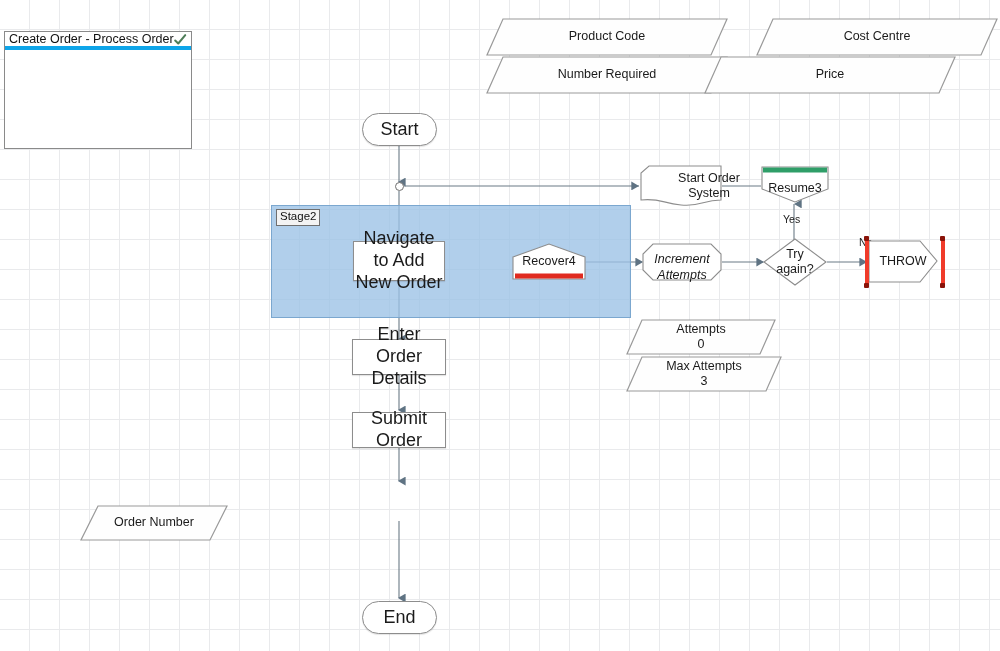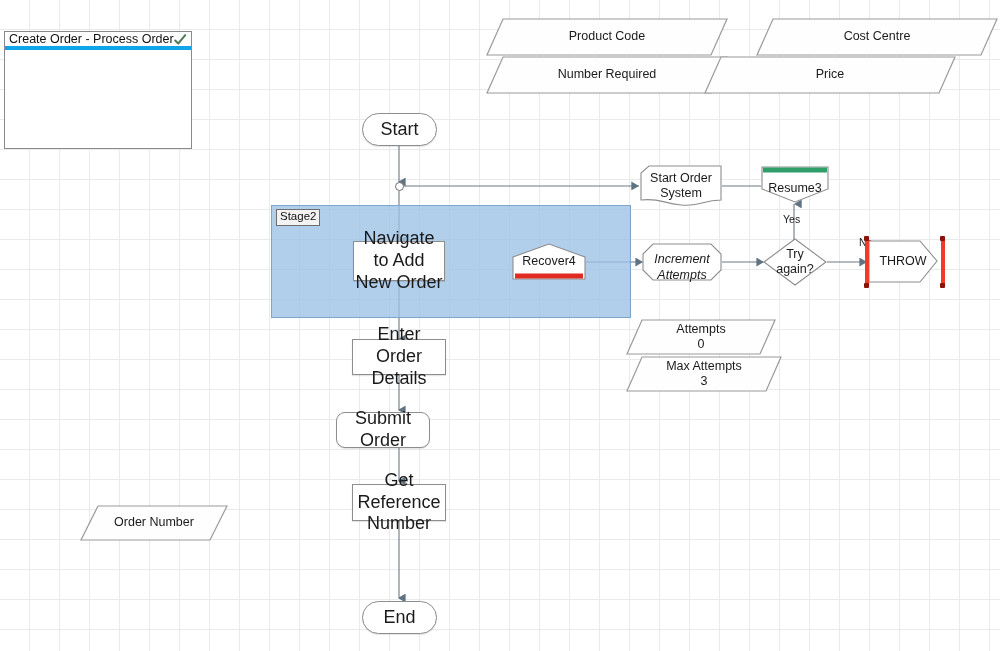--- a/index.html
+++ b/index.html
@@ -290,28 +290,24 @@
   <div class="node process" style="left:353px; top:241px; width:92px; height:40px;">
     <span>Navigate to Add
 New Order</span>
   </div>
 
   <div class="node process" style="left:352px; top:339px; width:94px; height:36px;">
     <span>Enter Order
 Details</span>
   </div>
 
-  <div class="node process" style="left:336px; top:412px; width:94px; height:36px;border-radius:9px;">
+  <div class="node process" style="left:352px; top:412px; width:94px; height:36px;">
     <span>Submit Order</span>
   </div>
 
-  <div class="node process" style="left:352px; top:484px; width:94px; height:37px;">
-    <span>Get Reference
-Number</span>
-  </div>
 
   <div class="shape-node" style="left:512px; top:243px; width:74px; height:38px;">
     <svg width="74" height="38" viewBox="0 0 74 38">
       <polygon points="1,14 37,1 73,14 73,36 1,36" fill="#ffffff" stroke="#8d8d8d" stroke-width="1.1"></polygon>
       <rect x="3" y="30.5" width="68" height="5" fill="#e02b20"></rect>
     </svg>
     <div class="shape-label" style="padding-bottom:6px;">Recover4</div>
   </div>
 
   <div class="shape-node" style="left:761px; top:165px; width:68px; height:38px;">
@@ -319,21 +315,21 @@
       <polygon points="1,2 67,2 67,24 34,37 1,24" fill="#ffffff" stroke="#8d8d8d" stroke-width="1.1"></polygon>
       <rect x="2" y="2.5" width="64" height="5" fill="#2f9e68"></rect>
     </svg>
     <div class="shape-label" style="padding-top:5px;">Resume3</div>
   </div>
 
   <div class="shape-node" style="left:640px; top:164px; width:82px; height:44px;">
     <svg width="82" height="44" viewBox="0 0 82 44">
       <path d="M9,2 L81,2 L81,36 C62,36 62,43 41,41 C22,39 20,34 1,36 L1,9 Z" fill="#ffffff" stroke="#8d8d8d" stroke-width="1.1"></path>
     </svg>
-    <div class="shape-label" style="padding-bottom:4px;">Start Order
+    <div class="shape-label" style="padding-bottom:4px;margin-left:28px;">Start Order
 System</div>
   </div>
 
   <div class="shape-node" style="left:642px; top:243px; width:80px; height:49px;font-style:italic;">
     <svg width="80" height="38" viewBox="0 0 80 38">
       <polygon points="11,1 69,1 79,11 79,27 69,37 11,37 1,27 1,11" fill="#ffffff" stroke="#8d8d8d" stroke-width="1.1"></polygon>
     </svg>
     <div class="shape-label">Increment
 Attempts</div>
   </div>

